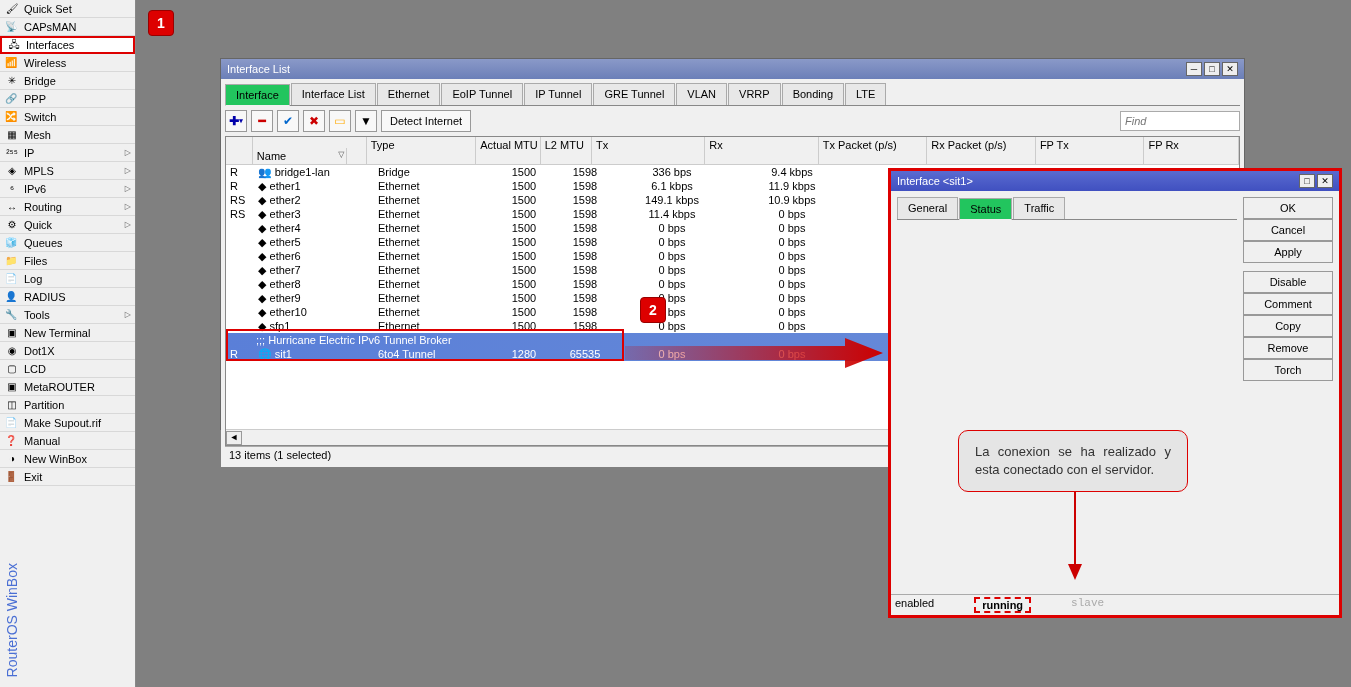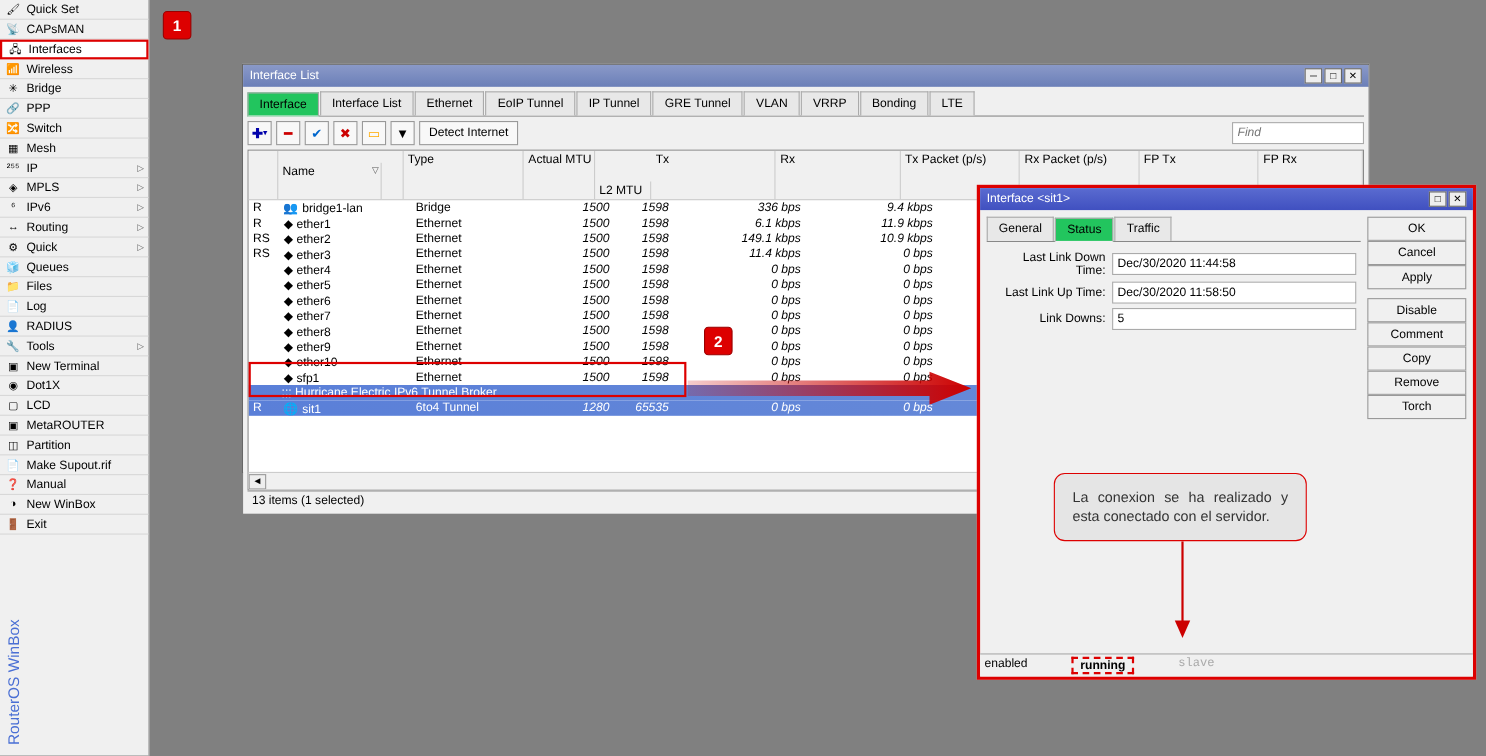--- a/index.html
+++ b/index.html
@@ -41,21 +41,21 @@
 .table-wrap { border: 1px solid #888; background: #fff; height: 310px; overflow: hidden; position: relative; }
 .table-header { display: flex; background: #f0f0f0; border-bottom: 1px solid #ccc; font-size: 11px; }
 .th { padding: 2px 4px; border-right: 1px solid #ccc; white-space: nowrap; overflow: hidden; position: relative; }
 .th-arrow { position: absolute; right: 2px; top: 2px; font-size: 8px; color: #555; }
 .table-body { }
 .tr { display: flex; font-size: 11px; height: 14px; align-items: center; }
 .tr.selected { background: linear-gradient(90deg, #5a7fd8, #6a8dd8); color: #fff; }
 .tr.comment-row { font-size: 11px; color: #000; padding-left: 30px; }
 .tr.comment-row.selected { color: #fff; }
 .td { padding: 0 4px; white-space: nowrap; overflow: hidden; }
-.td-right { text-align: right; font-style: italic; }
+.td-right { text-align: center; }
 .status-bar-window { padding: 2px 4px; font-size: 11px; border-top: 1px solid #aaa; background: #f0f0f0; }
 
 
 .detail-window { position: absolute; background: #f0f0f0; border: 3px solid #d00; z-index: 30; }
 .detail-body { display: flex; padding: 6px; gap: 6px; }
 .detail-left { flex: 1; }
 .detail-right { width: 90px; display: flex; flex-direction: column; gap: 0; }
 .detail-btn { padding: 4px; border: 1px solid #999; background: #f0f0f0; cursor: pointer; text-align: center; }
 .form-row { display: flex; align-items: center; margin-bottom: 4px; }
 .form-label { width: 110px; text-align: right; padding-right: 6px; }
@@ -228,21 +228,21 @@
       <button class="tool-btn-wide">Detect Internet</button>
       <input class="find-box" placeholder="Find" style="">
     </div>
     <div class="table-wrap">
       <div class="table-header" id="il-header">
           <div class="th" style="width: 28px;"></div>
           <div class="th" style="width: 100px; margin-top: 11px;">Name<span class="th-arrow">▽</span></div>
           <div class="th" style="width: 20px;"></div>
           <div class="th" style="width: 116px;">Type</div>
           <div class="th" style="width: 68px;">Actual MTU</div>
-          <div class="th" style="width: 54px; margin-top: 28px;">L2 MTU</div>
+          <div class="th" style="width: 54px;">L2 MTU</div>
           <div class="th" style="width: 120px;">Tx</div>
           <div class="th" style="width: 120px;">Rx</div>
           <div class="th" style="width: 115px;">Tx Packet (p/s)</div>
           <div class="th" style="width: 115px;">Rx Packet (p/s)</div>
           <div class="th" style="width: 115px;">FP Tx</div>
           <div class="th" style="width: 100px;">FP Rx</div>
         </div>
       <div class="table-body" id="il-body">
           <div class="tr">
             <div class="td" style="width: 28px;">R</div>
@@ -406,34 +406,20 @@
       <div class="window-btn">✕</div>
     </div>
   </div>
   <div class="detail-body">
     <div class="detail-left">
       <div class="tabs" id="detail-tabs">
           <div class="tab">General</div>
           <div class="tab active">Status</div>
           <div class="tab">Traffic</div>
         </div>
-      <div style="padding:8px 4px;">
-        <div class="form-row">
-          <div class="form-label">Last Link Down Time:</div>
-          <input class="form-input" value="Dec/30/2020 11:44:58" style="">
-        </div>
-        <div class="form-row">
-          <div class="form-label">Last Link Up Time:</div>
-          <input class="form-input" value="Dec/30/2020 11:58:50" style="">
-        </div>
-        <div class="form-row">
-          <div class="form-label">Link Downs:</div>
-          <input class="form-input" value="5" style="">
-        </div>
-      </div>
     </div>
     <div class="detail-right">
       <button class="detail-btn">OK</button>
       <button class="detail-btn">Cancel</button>
       <button class="detail-btn">Apply</button>
       <div style="height:8px;"></div>
       <button class="detail-btn">Disable</button>
       <button class="detail-btn">Comment</button>
       <button class="detail-btn">Copy</button>
       <button class="detail-btn">Remove</button>

